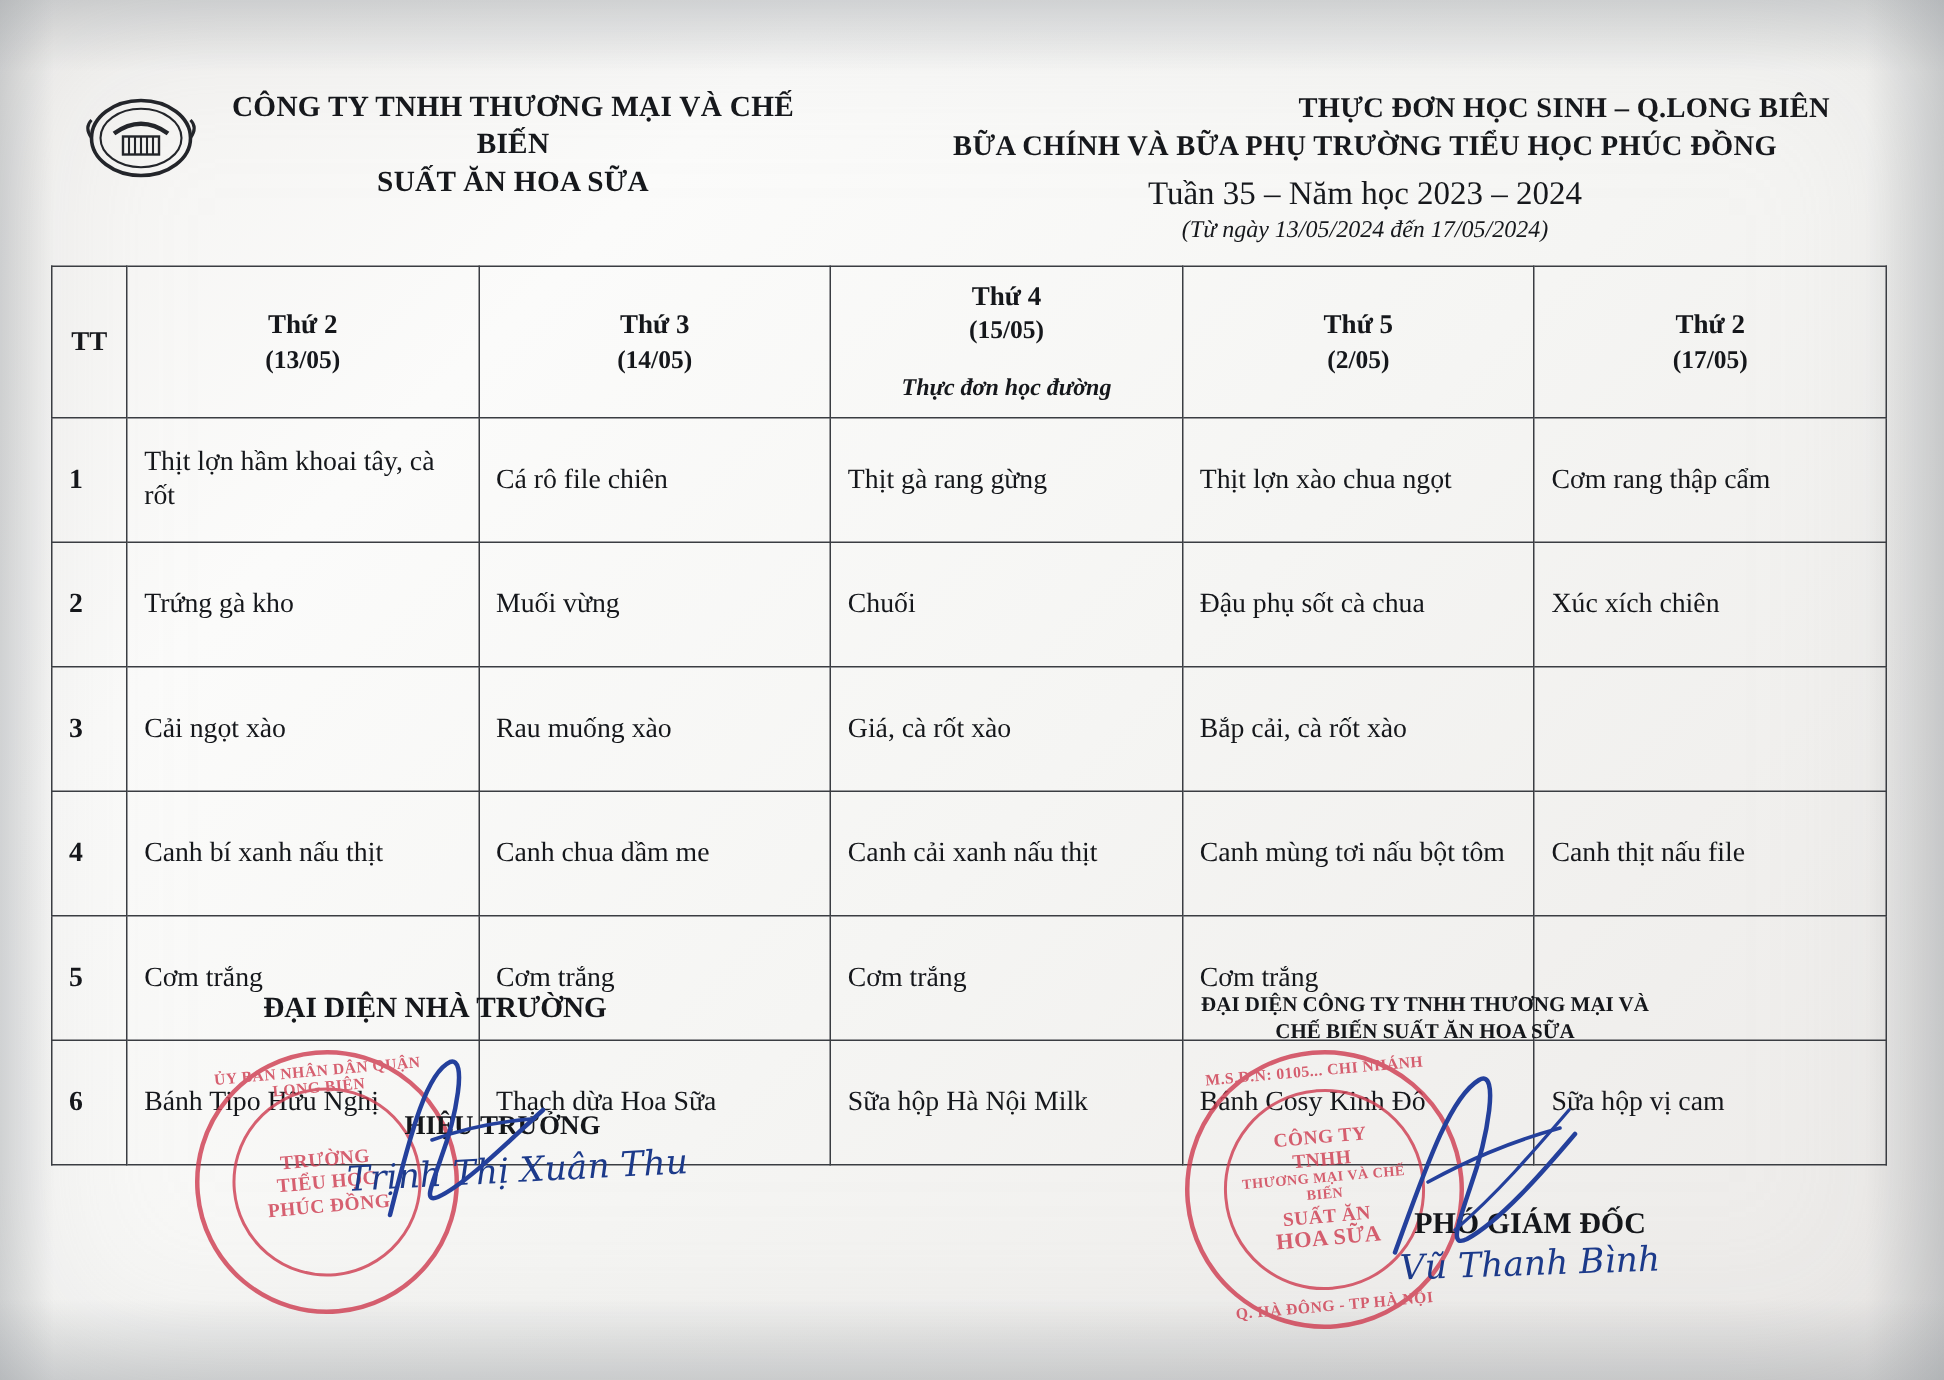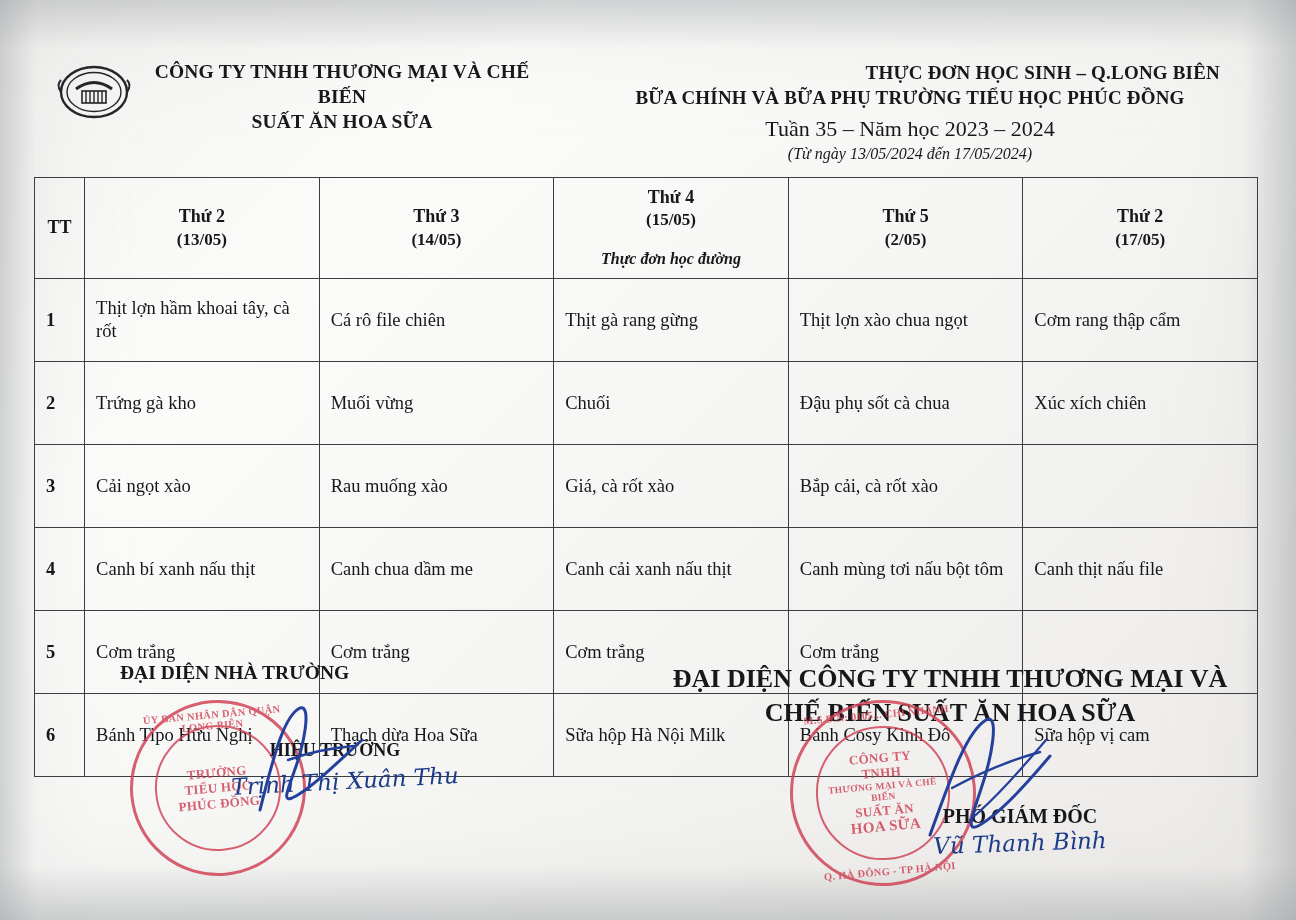--- a/index.html
+++ b/index.html
@@ -142,31 +142,32 @@
     padding-left: 11px;
   }
   .col-tt   { width: 50px; }
   .col-day  { width: 234px; }
 
   
   .sig-left {
     position: absolute;
     left: 120px; top: 662px;
     width: 340px;
+    text-align: center;
     font-weight: bold;
     font-size: 19.5px;
     color: #15171b;
   }
   .sig-right {
     position: absolute;
     left: 660px; top: 662px;
     width: 580px;
     text-align: center;
     font-weight: bold;
-    font-size: 26px;
+    font-size: 14px;
     line-height: 1.3;
     color: #15171b;
   }
   .role-left {
     position: absolute;
     left: 205px; top: 740px;
     width: 260px;
     text-align: center;
     font-weight: bold;
     font-size: 18px;

